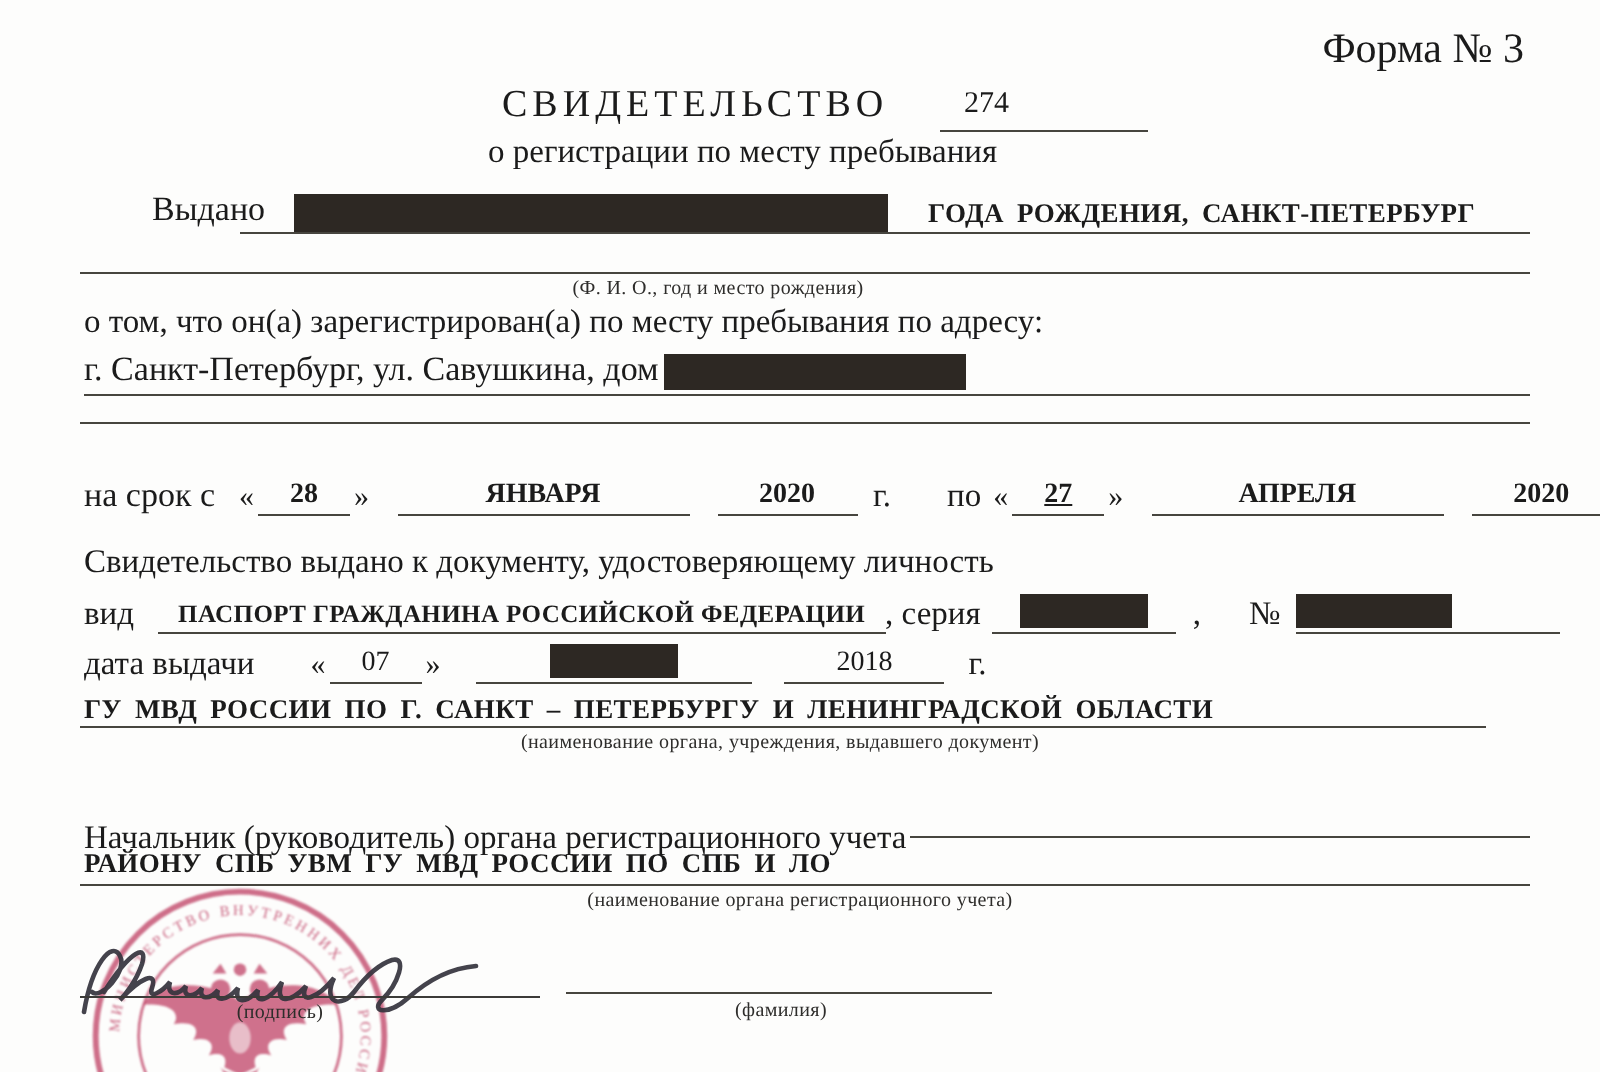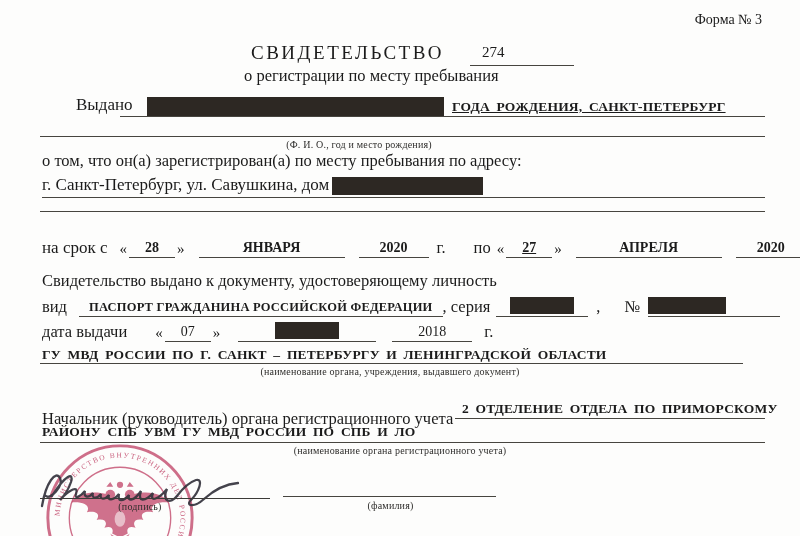--- a/index.html
+++ b/index.html
@@ -19,31 +19,31 @@
   .body16{font-size:16.5px;}
   .flexrow{display:flex;align-items:flex-end;}
   .q{font-size:15px;padding:0 2px;}
   .stamp-svg{filter:blur(.4px);}
 </style>
 </head>
 <body>
 
 <div class="page">
 
-  <div class="abs" style="top:12px;right:38px;font-size:14px;">Форма № 3</div>
+  <div class="abs" style="top:12px;right:38px;font-size:21px;">Форма № 3</div>
 
   <div class="abs" style="top:42px;left:251px;font-size:19px;letter-spacing:2.5px;">СВИДЕТЕЛЬСТВО</div>
   <div class="abs" style="top:44px;left:470px;width:104px;border-bottom:1.5px solid #47453f;height:22px;font-size:15px;text-indent:12px;box-sizing:border-box;">
     <span>274</span>
   </div>
   <div class="abs" style="top:66px;left:244px;font-size:16.5px;">о регистрации по месту пребывания</div>
 
   <div class="abs body17" style="top:95px;left:76px;">Выдано</div>
   <div class="abs bar" style="top:97px;left:147px;width:297px;height:19px;"></div>
-  <div class="abs bv" style="top:99px;left:452px;text-decoration:underline;">ГОДА РОЖДЕНИЯ, САНКТ-ПЕТЕРБУРГ</div>
+  <div class="abs bv" style="top:99px;left:464px;">ГОДА РОЖДЕНИЯ, САНКТ-ПЕТЕРБУРГ</div>
   <div class="rule" style="top:116px;left:120px;width:645px;"></div>
 
   <div class="rule" style="top:136px;left:40px;width:725px;"></div>
   <div class="cap" style="top:139px;left:199px;width:320px;">(Ф. И. О., год и место рождения)</div>
 
   <div class="abs body16" style="top:151px;left:42px;">о том, что он(а) зарегистрирован(а) по месту пребывания по адресу:</div>
 
   <div class="abs body17" style="top:175px;left:42px;">г. Санкт-Петербург, ул. Савушкина, дом</div>
   <div class="abs bar" style="top:177px;left:332px;width:151px;height:18px;"></div>
   <div class="rule" style="top:197px;left:42px;width:723px;"></div>
@@ -93,21 +93,20 @@
       </span>
     <span class="blank" style="width:80px;font-size:14px;margin-right:12px;">2018</span>
     <span class="body16">г.</span>
   </div>
 
   <div class="abs bv" style="top:347px;left:42px;">ГУ МВД РОССИИ ПО Г. САНКТ – ПЕТЕРБУРГУ И ЛЕНИНГРАДСКОЙ ОБЛАСТИ</div>
   <div class="rule" style="top:363px;left:40px;width:703px;"></div>
   <div class="cap" style="top:366px;left:190px;width:400px;">(наименование органа, учреждения, выдавшего документ)</div>
 
   <div class="abs body16" style="top:398px;left:42px;margin-top:11px;">Начальник (руководитель) органа регистрационного учета</div>
-  <div class="abs bv" style="top:401px;left:462px;">2 ОТДЕЛЕНИЕ ОТДЕЛА  ПО ПРИМОРСКОМУ</div>
   <div class="rule" style="top:418px;left:455px;width:310px;"></div>
 
   <div class="abs bv" style="top:424px;left:42px;">РАЙОНУ СПБ УВМ  ГУ  МВД РОССИИ  ПО СПБ  И  ЛО</div>
   <div class="rule" style="top:442px;left:40px;width:725px;"></div>
   <div class="cap" style="top:445px;left:240px;width:320px;">(наименование органа регистрационного учета)</div>
 
   <svg class="abs stamp-svg" style="top:440px;left:42px;" width="156" height="156" viewBox="0 0 160 160">
     <defs>
       <path id="ringPath" d="M 18,80 A 62,62 0 1 1 142,80 A 62,62 0 1 1 18,80"></path>
       <path id="numPath" d="M 26,92 A 56,56 0 0 0 134,92"></path>

